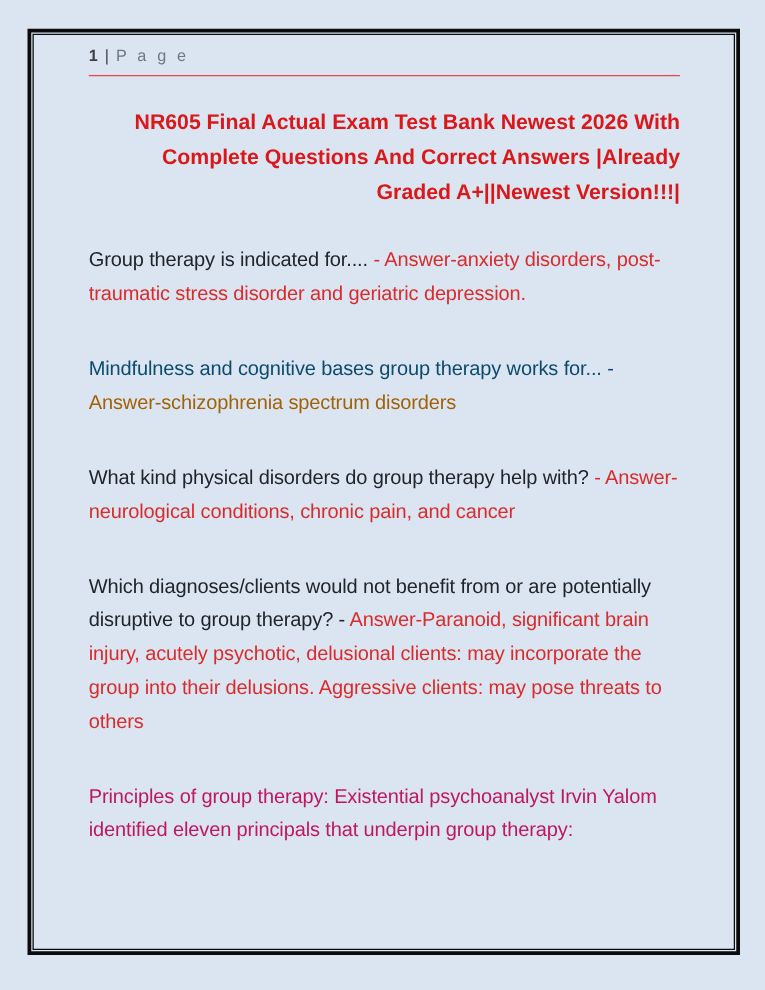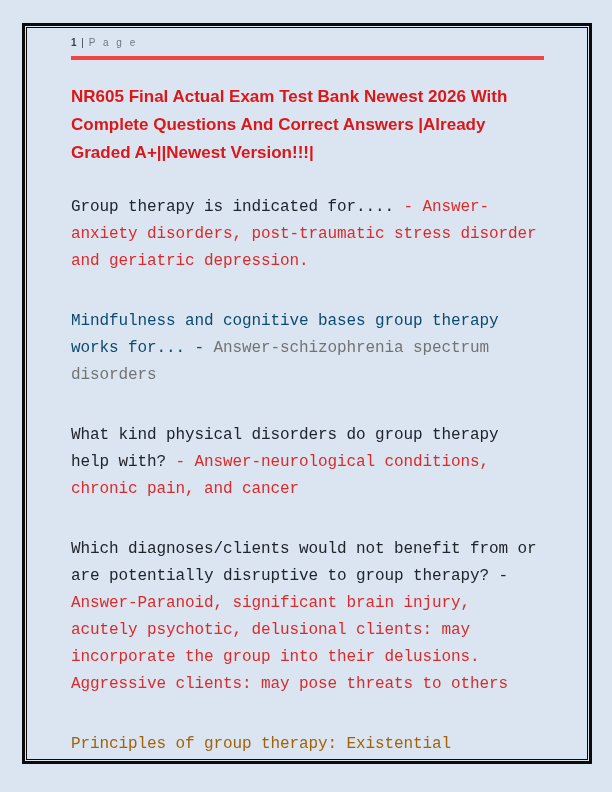--- a/index.html
+++ b/index.html
@@ -30,57 +30,56 @@
     box-sizing: border-box;
   }
   .page-content {
     position: absolute;
     inset: 0;
     padding: 9px 43px 0 44px;
     box-sizing: border-box;
     overflow: hidden;
   }
   .page-header {
-    font-size: 10px;
+    font-size: 13px;
     color: #6f7681;
     padding-bottom: 8px;
-    border-bottom: 4px solid #ef4444;
+    border-bottom: 1px solid #ef4444;
     white-space: pre;
   }
   .page-header .pg-num {
     font-weight: bold;
     color: #3c4049;
     letter-spacing: 1px;
   }
   .page-header .pg-sep {
     color: #3c4049;
     letter-spacing: 1px;
   }
   .page-header .pg-label {
     letter-spacing: 2.5px;
   }
   .doc-title {
     margin: 23px auto 0 auto;
     max-width: 482px;
     font-size: 17px;
     font-weight: bold;
     line-height: 28px;
-    text-align: left;
+    text-align: right;
     color: #da1719;
   }
   .qa-list {
     margin-top: 27px;
   }
   .qa-item {
     font-size: 16px;
     line-height: 27px;
     margin: 0 0 33px 0;
     color: #20242b;
     letter-spacing: -0.1px;
-    font-family: Liberation Mono, monospace;
   }
   .qa-question {
     color: #20242b;
   }
   .qa-answer {
     color: #d92b2b;
   }
 </style>
 </head>
 <body style="background: rgb(219, 229, 241);">
@@ -90,25 +89,25 @@
     <div class="page-content">
 
       <div class="page-header"><span class="pg-num">1</span><span class="pg-sep"> | </span><span class="pg-label">P a g e</span></div>
 
       <div class="doc-title" style="color: rgb(218, 23, 25);">NR605 Final Actual Exam Test Bank Newest 2026 With Complete Questions And Correct Answers |Already Graded A+||Newest Version!!!|</div>
 
       <div class="qa-list">
 
         <p class="qa-item"><span class="qa-question" style="color: rgb(32, 36, 43);">Group therapy is indicated for.... </span><span class="qa-answer" style="color: rgb(217, 43, 43);">- Answer-anxiety disorders, post-traumatic stress disorder and geriatric depression.</span></p>
 
-        <p class="qa-item"><span class="qa-question" style="color: #0c4a6e;">Mindfulness and cognitive bases group therapy works for... - </span><span class="qa-answer" style="color: #737373;">Answer-schizophrenia spectrum disorders</span></p>
+        <p class="qa-item"><span class="qa-question" style="color: #0c4a6e;">Mindfulness and cognitive bases group therapy works for... - </span><span class="qa-answer" style="color: #a16207;">Answer-schizophrenia spectrum disorders</span></p>
 
         <p class="qa-item"><span class="qa-question" style="color: rgb(32, 36, 43);">What kind physical disorders do group therapy help with? </span><span class="qa-answer" style="color: rgb(217, 43, 43);">- Answer-neurological conditions, chronic pain, and cancer</span></p>
 
         <p class="qa-item"><span class="qa-question" style="color: rgb(32, 36, 43);">Which diagnoses/clients would not benefit from or are potentially disruptive to group therapy? - </span><span class="qa-answer" style="color: rgb(217, 43, 43);">Answer-Paranoid, significant brain injury, acutely psychotic, delusional clients: may incorporate the group into their delusions. Aggressive clients: may pose threats to others</span></p>
 
-        <p class="qa-item"><span class="qa-question" style="color: #a16207;">Principles of group therapy: Existential psychoanalyst Irvin Yalom identified eleven principals that underpin group therapy:</span><span class="qa-answer" style="color: rgb(217, 43, 43);"></span></p>
+        <p class="qa-item"><span class="qa-question" style="color: #be185d;">Principles of group therapy: Existential psychoanalyst Irvin Yalom identified eleven principals that underpin group therapy:</span><span class="qa-answer" style="color: rgb(217, 43, 43);"></span></p>
 
       </div>
 
     </div>
   </div>
 </div>
 
 </body></html>

